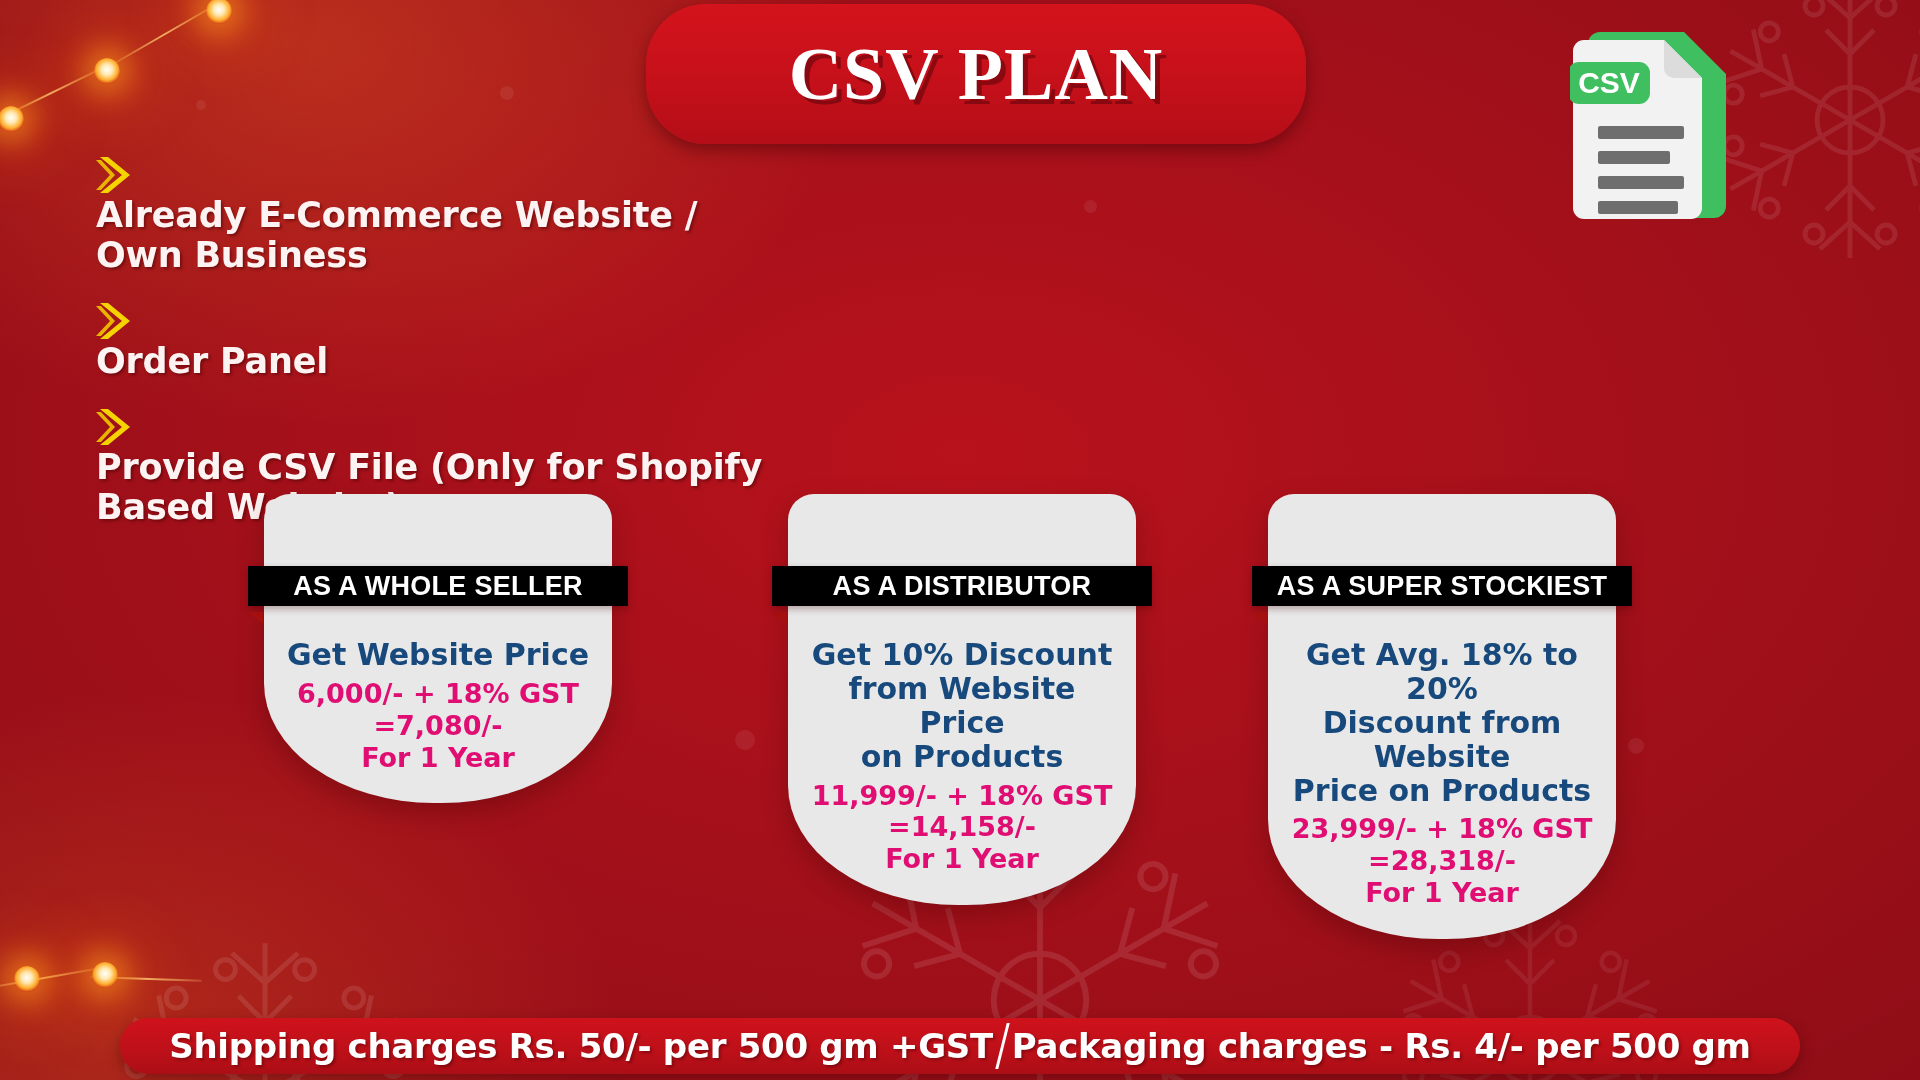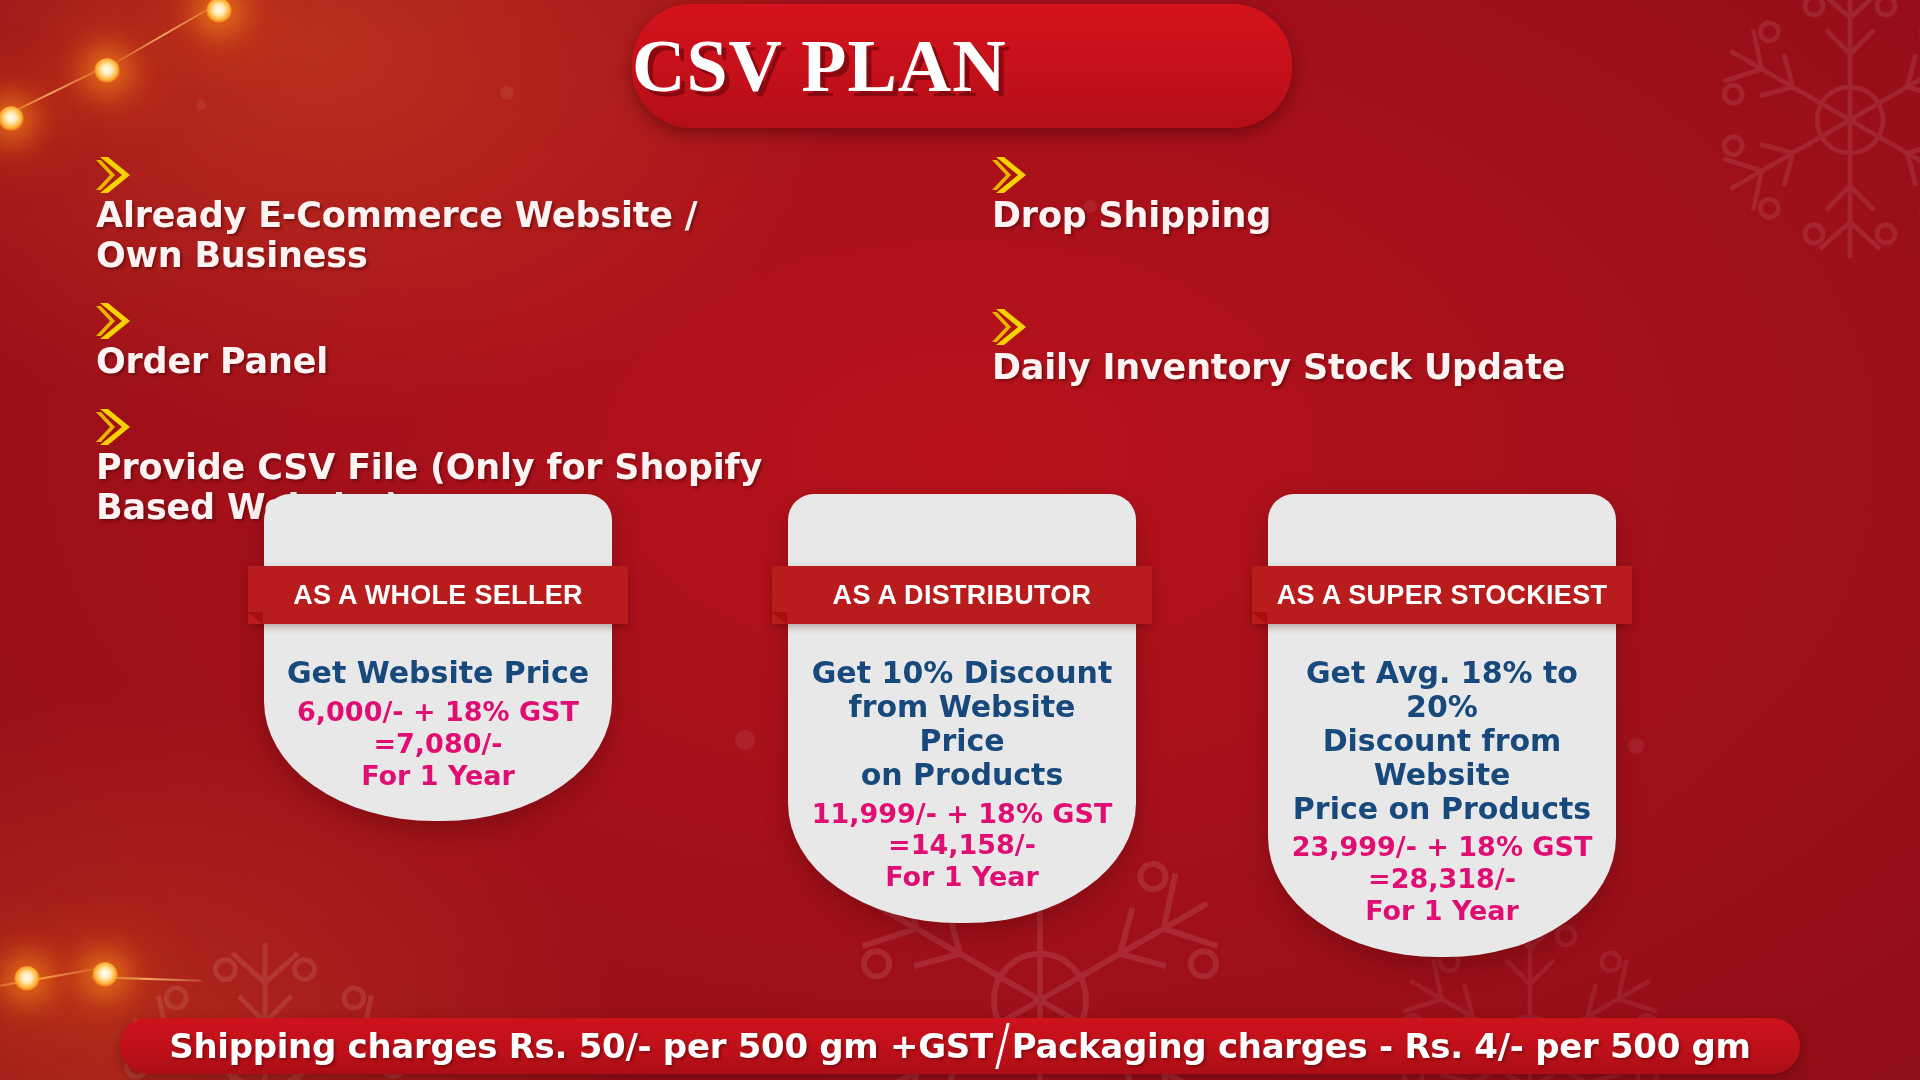--- a/index.html
+++ b/index.html
@@ -31,26 +31,26 @@
   .lights{ position:absolute; pointer-events:none; }
   .lights .wire{ position:absolute; height:2px; background:linear-gradient(90deg,rgba(255,205,120,.15),rgba(255,205,120,.85),rgba(255,205,120,.2)); transform-origin:0 50%; border-radius:2px; }
   .bulb{
     position:absolute; width:26px; height:26px; border-radius:50%;
     background:radial-gradient(circle at 50% 45%, #fff 0%, #ffe9b0 28%, #ffae2e 55%, rgba(255,120,20,.55) 72%, rgba(255,90,10,0) 100%);
     box-shadow:0 0 26px 12px rgba(255,150,30,.55), 0 0 60px 26px rgba(255,110,15,.28);
   }
 
   
   .title-banner{
-    position:absolute; left:632px; top:4px;
-    width:660px; height:124px;
+    position:absolute; left:646px; top:4px;
+    width:660px; height:140px;
     background:linear-gradient(180deg,#d4131c 0%, #c5101a 55%, #b40e18 100%);
     border-radius:60px;
     box-shadow:0 6px 16px rgba(60,0,4,.45);
-    display:flex; align-items:center; 
+    display:flex; align-items:center; justify-content:center;
   }
   .title-banner h1{
     font-family:"Liberation Serif", serif;
     font-weight:700;
     font-size:74px;
     letter-spacing:1px;
     color:#fff;
     text-shadow:5px 5px 0 rgba(90,4,10,.55);
     white-space:nowrap;
   }
@@ -84,22 +84,22 @@
     position:absolute;
     width:348px;
     background:#e8e8e8;
     border-radius:26px 26px 170px 170px / 26px 26px 120px 120px;
     box-shadow:0 10px 26px rgba(60,0,4,.30);
   }
   .card .pad-top{ height:72px; }
 
   .ribbon{
     position:relative;
-    height:58px;
-    background:#b91c1c;
+    height:40px;
+    background:#000000;
     display:flex; align-items:center; justify-content:center;
     box-shadow:0 3px 7px rgba(70,0,4,.30);
     margin:0 -16px;
   }
   .ribbon .label{
     font-family:"Liberation Sans", sans-serif;
     font-weight:700;
     font-size:27px;
     color:#fff;
     letter-spacing:.3px;
@@ -244,20 +244,38 @@
     <div class="wire" style="left:2px;  top:58px; width:116px; transform:rotate(-10deg);"></div>
     <div class="wire" style="left:110px; top:46px; width:112px; transform:rotate(2deg);"></div>
     <div class="bulb" style="left:34px;  top:36px;"></div>
     <div class="bulb" style="left:112px; top:32px;"></div>
   </div>
 
   <div class="title-banner">
     <h1>CSV PLAN</h1>
   </div>
 
+  <div class="csv-icon">
+    <svg width="170" height="210" viewBox="0 0 170 210">
+
+      <path d="M30 14 h84 l42 42 v132 a12 12 0 0 1 -12 12 H30 a12 12 0 0 1 -12 -12 V26 a12 12 0 0 1 12 -12 z" fill="#3fbf5f"></path>
+
+      <path d="M14 22 h80 l38 38 v130 a11 11 0 0 1 -11 11 H14 a11 11 0 0 1 -11 -11 V33 a11 11 0 0 1 11 -11 z" fill="#f2f2f2"></path>
+
+      <path d="M94 22 l38 38 h-28 a10 10 0 0 1 -10 -10 z" fill="#dcdcdc"></path>
+
+      <rect x="28" y="108" width="86" height="13" rx="2" fill="#6e6e6e"></rect>
+      <rect x="28" y="133" width="72" height="13" rx="2" fill="#6e6e6e"></rect>
+      <rect x="28" y="158" width="86" height="13" rx="2" fill="#6e6e6e"></rect>
+      <rect x="28" y="183" width="80" height="13" rx="2" fill="#6e6e6e"></rect>
+
+      <rect x="-2" y="44" width="82" height="42" rx="11" fill="#3fbf5f"></rect>
+      <text x="39" y="75" font-family="Liberation Sans, sans-serif" font-size="30" font-weight="bold" fill="#ffffff" text-anchor="middle">CSV</text>
+    </svg>
+  </div>
 
   <div class="bullets left">
     <div class="bullet">
       <span class="chev">
         <svg width="46" height="42" viewBox="0 0 46 42">
           <path d="M4 3 L26 21 L4 39 L12 39 L34 21 L12 3 Z" fill="#f5d300"></path>
           <path d="M0 6 L14 21 L0 36 L5 36 L19 21 L5 6 Z" fill="#e8b400"></path>
         </svg>
       </span>
       <span class="bullet-text">Already E-Commerce Website /<br>Own Business</span>
@@ -275,40 +293,20 @@
       <span class="chev">
         <svg width="46" height="42" viewBox="0 0 46 42">
           <path d="M4 3 L26 21 L4 39 L12 39 L34 21 L12 3 Z" fill="#f5d300"></path>
           <path d="M0 6 L14 21 L0 36 L5 36 L19 21 L5 6 Z" fill="#e8b400"></path>
         </svg>
       </span>
       <span class="bullet-text">Provide CSV File (Only for Shopify<br>Based Website)</span>
     </div>
   </div>
 
-  <div class="bullets right">
-    <div class="bullet">
-      <span class="chev">
-        <svg width="46" height="42" viewBox="0 0 46 42">
-          <path d="M4 3 L26 21 L4 39 L12 39 L34 21 L12 3 Z" fill="#f5d300"></path>
-          <path d="M0 6 L14 21 L0 36 L5 36 L19 21 L5 6 Z" fill="#e8b400"></path>
-        </svg>
-      </span>
-      <span class="bullet-text">Drop Shipping</span>
-    </div>
-    <div class="bullet">
-      <span class="chev">
-        <svg width="46" height="42" viewBox="0 0 46 42">
-          <path d="M4 3 L26 21 L4 39 L12 39 L34 21 L12 3 Z" fill="#f5d300"></path>
-          <path d="M0 6 L14 21 L0 36 L5 36 L19 21 L5 6 Z" fill="#e8b400"></path>
-        </svg>
-      </span>
-      <span class="bullet-text">Daily Inventory Stock Update</span>
-    </div>
-  </div>
 
   <div class="card" style="left:264px; top:494px;">
     <div class="pad-top"></div>
     <div class="ribbon">
       <span class="label">AS A WHOLE SELLER</span>
     </div>
     <div class="card-body">
       <div class="headline">Get Website Price</div>
       <div class="price">6,000/- + 18% GST<br>=7,080/-<br>For 1 Year</div>
     </div>

